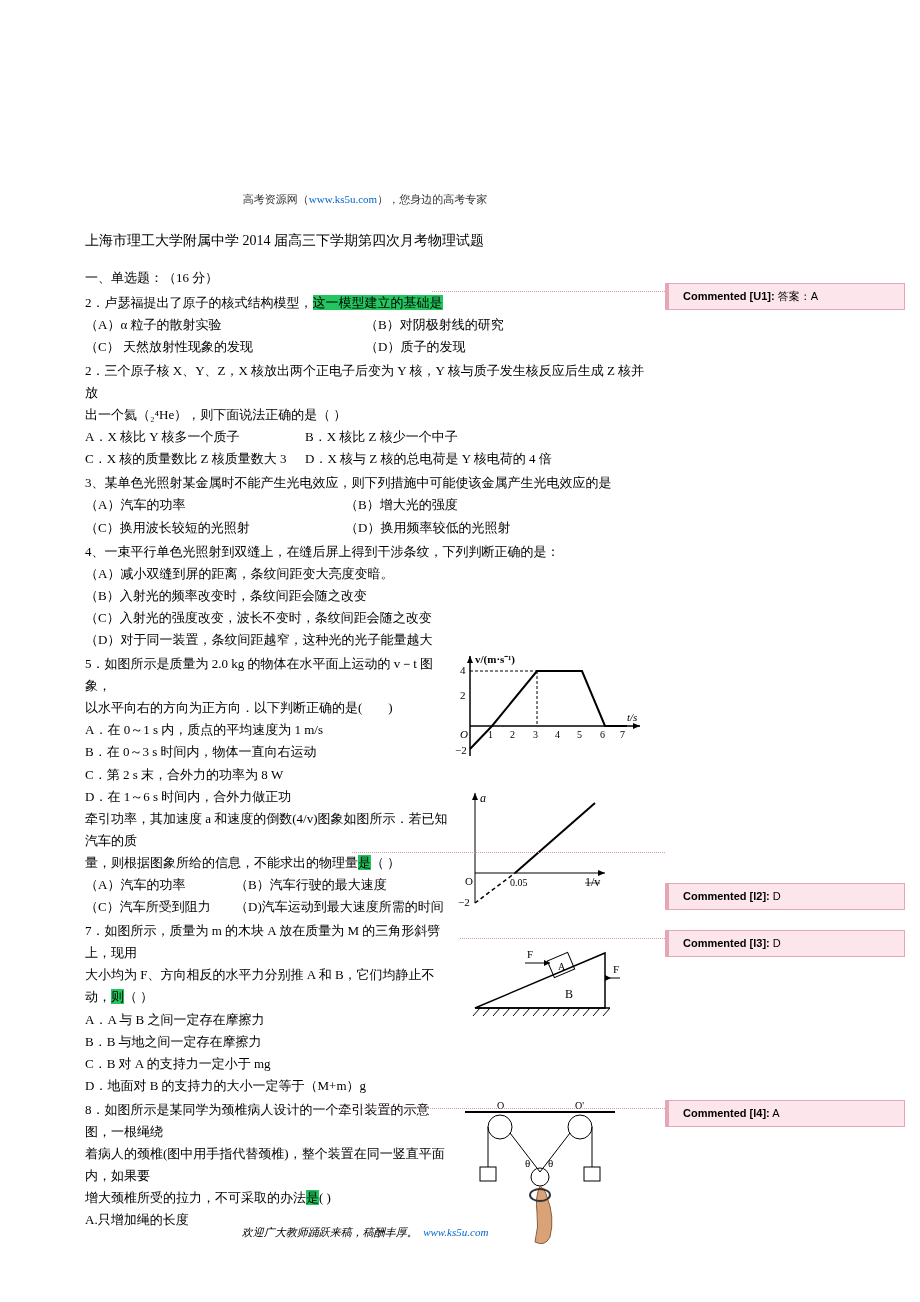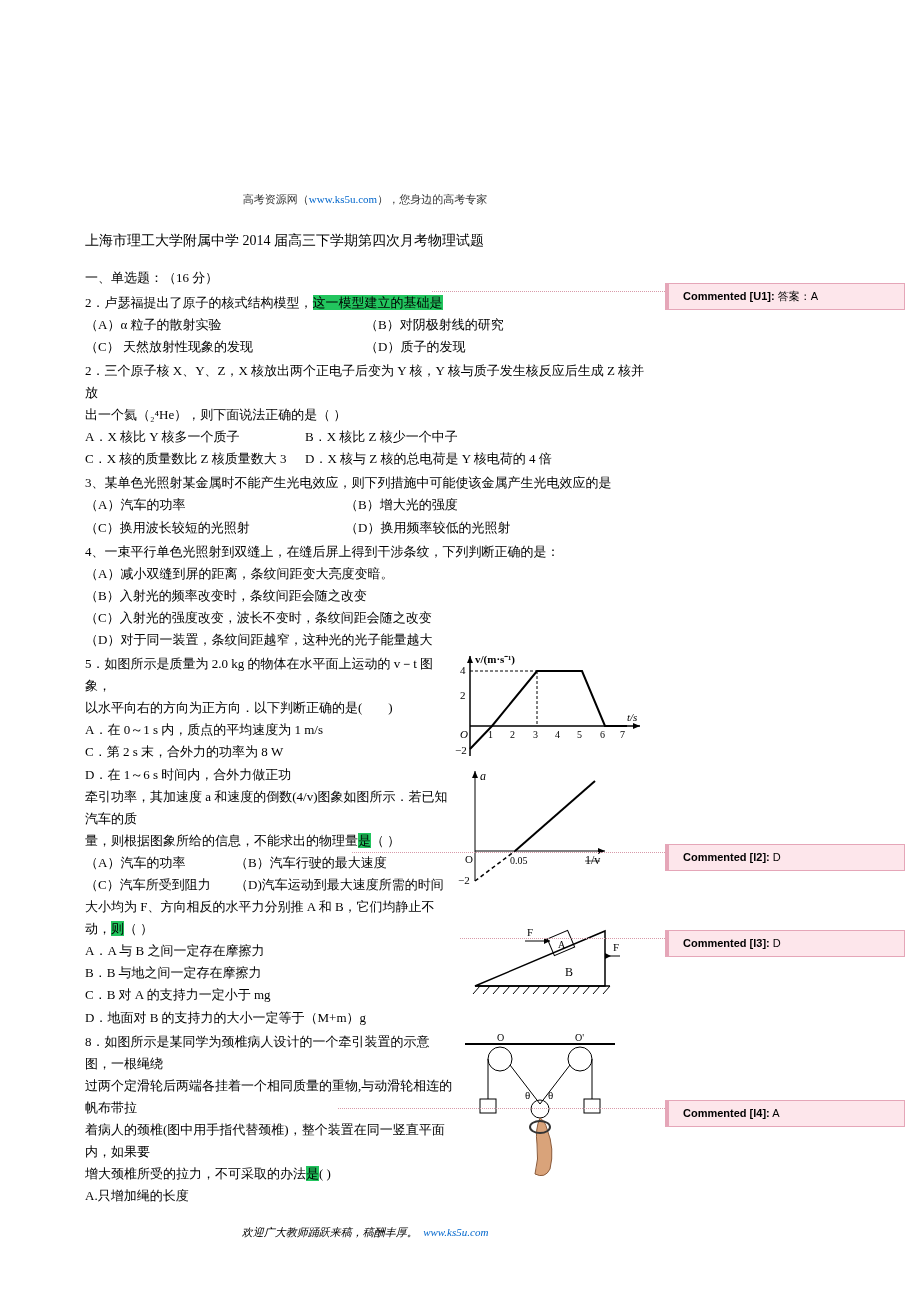--- a/index.html
+++ b/index.html
@@ -129,20 +129,21 @@
   <div>（A）减小双缝到屏的距离，条纹间距变大亮度变暗。</div>
   <div>（B）入射光的频率改变时，条纹间距会随之改变</div>
   <div>（C）入射光的强度改变，波长不变时，条纹间距会随之改变</div>
   <div>（D）对于同一装置，条纹间距越窄，这种光的光子能量越大</div>
 
   <div class="two-col">
     <div class="left">
       <div class="q">5．如图所示是质量为 2.0 kg 的物体在水平面上运动的 v－t 图象，</div>
       <div>以水平向右的方向为正方向．以下判断正确的是(　　)</div>
       <div>A．在 0～1 s 内，质点的平均速度为 1 m/s</div>
+      <div>B．在 0～3 s 时间内，物体一直向右运动</div>
       <div>C．第 2 s 末，合外力的功率为 8 W</div>
       <div>D．在 1～6 s 时间内，合外力做正功</div>
     </div>
     <div class="right">
       <svg width="190" height="110" viewBox="0 0 190 110">
         <line x1="15" y1="75" x2="185" y2="75" stroke="#000" stroke-width="1.5"></line>
         <polygon points="185,75 178,72 178,78" fill="#000"></polygon>
         <line x1="15" y1="105" x2="15" y2="5" stroke="#000" stroke-width="1.5"></line>
         <polygon points="15,5 12,12 18,12" fill="#000"></polygon>
         <polyline points="15,98 37,75 82,20 127,20 150,75 172,75" fill="none" stroke="#000" stroke-width="2"></polyline>
@@ -193,20 +194,21 @@
         <text x="3" y="118" font-size="11">−2</text>
         <text x="55" y="98" font-size="10">0.05</text>
         <text x="130" y="98" font-size="12">1/v</text>
         <line x1="130" y1="95" x2="145" y2="95" stroke="#000" stroke-width="0.7"></line>
       </svg>
     </div>
   </div>
 
   <div class="two-col">
     <div class="left">
+      <div class="q">7．如图所示，质量为 m 的木块 A 放在质量为 M 的三角形斜劈上，现用</div>
       <div>
         <span>大小均为 F、方向相反的水平力分别推 A 和 B，它们均静止不动，</span><span class="highlight">则</span><span>（  ）</span>
       </div>
       <div>A．A 与 B 之间一定存在摩擦力</div>
       <div>B．B 与地之间一定存在摩擦力</div>
       <div>C．B 对 A 的支持力一定小于 mg</div>
       <div>D．地面对 B 的支持力的大小一定等于（M+m）g</div>
     </div>
     <div class="right">
       <svg width="170" height="100" viewBox="0 0 170 100" style="margin-top:10px">
@@ -237,21 +239,20 @@
           <line x1="145" y1="80" x2="138" y2="88"></line>
             <line x1="155" y1="80" x2="148" y2="88"></line>
         </g>
       </svg>
     </div>
   </div>
 
   <div class="two-col">
     <div class="left">
       <div class="q">8．如图所示是某同学为颈椎病人设计的一个牵引装置的示意图，一根绳绕</div>
-      <div>过两个定滑轮后两端各挂着一个相同质量的重物,与动滑轮相连的帆布带拉</div>
       <div>着病人的颈椎(图中用手指代替颈椎)，整个装置在同一竖直平面内，如果要</div>
       <div>
         <span>增大颈椎所受的拉力，不可采取的办法</span><span class="highlight">是</span><span>(     )</span>
       </div>
       <div>A.只增加绳的长度</div>
 
     </div>
     <div class="right">
       <svg width="170" height="170" viewBox="0 0 170 170">
         <line x1="10" y1="15" x2="160" y2="15" stroke="#000" stroke-width="2"></line>
@@ -277,21 +278,21 @@
 </div>
 
 <div class="footer-line">
   <span>欢迎广大教师踊跃来稿，稿酬丰厚。</span>&nbsp;&nbsp;<span class="link">www.ks5u.com</span>
 </div>
 
 <div class="comments">
   <div class="comment" style="top:283px">
     <span class="lbl">Commented [U1]:</span><span> 答案：A</span>
   </div>
-  <div class="comment" style="top:844px">
+  <div class="comment" style="top:883px">
     <span class="lbl">Commented [l2]:</span><span> D</span>
   </div>
   <div class="comment" style="top:930px">
     <span class="lbl">Commented [l3]:</span><span> D</span>
   </div>
   <div class="comment" style="top:1100px">
     <span class="lbl">Commented [l4]:</span><span> A</span>
   </div>
 </div>
 

